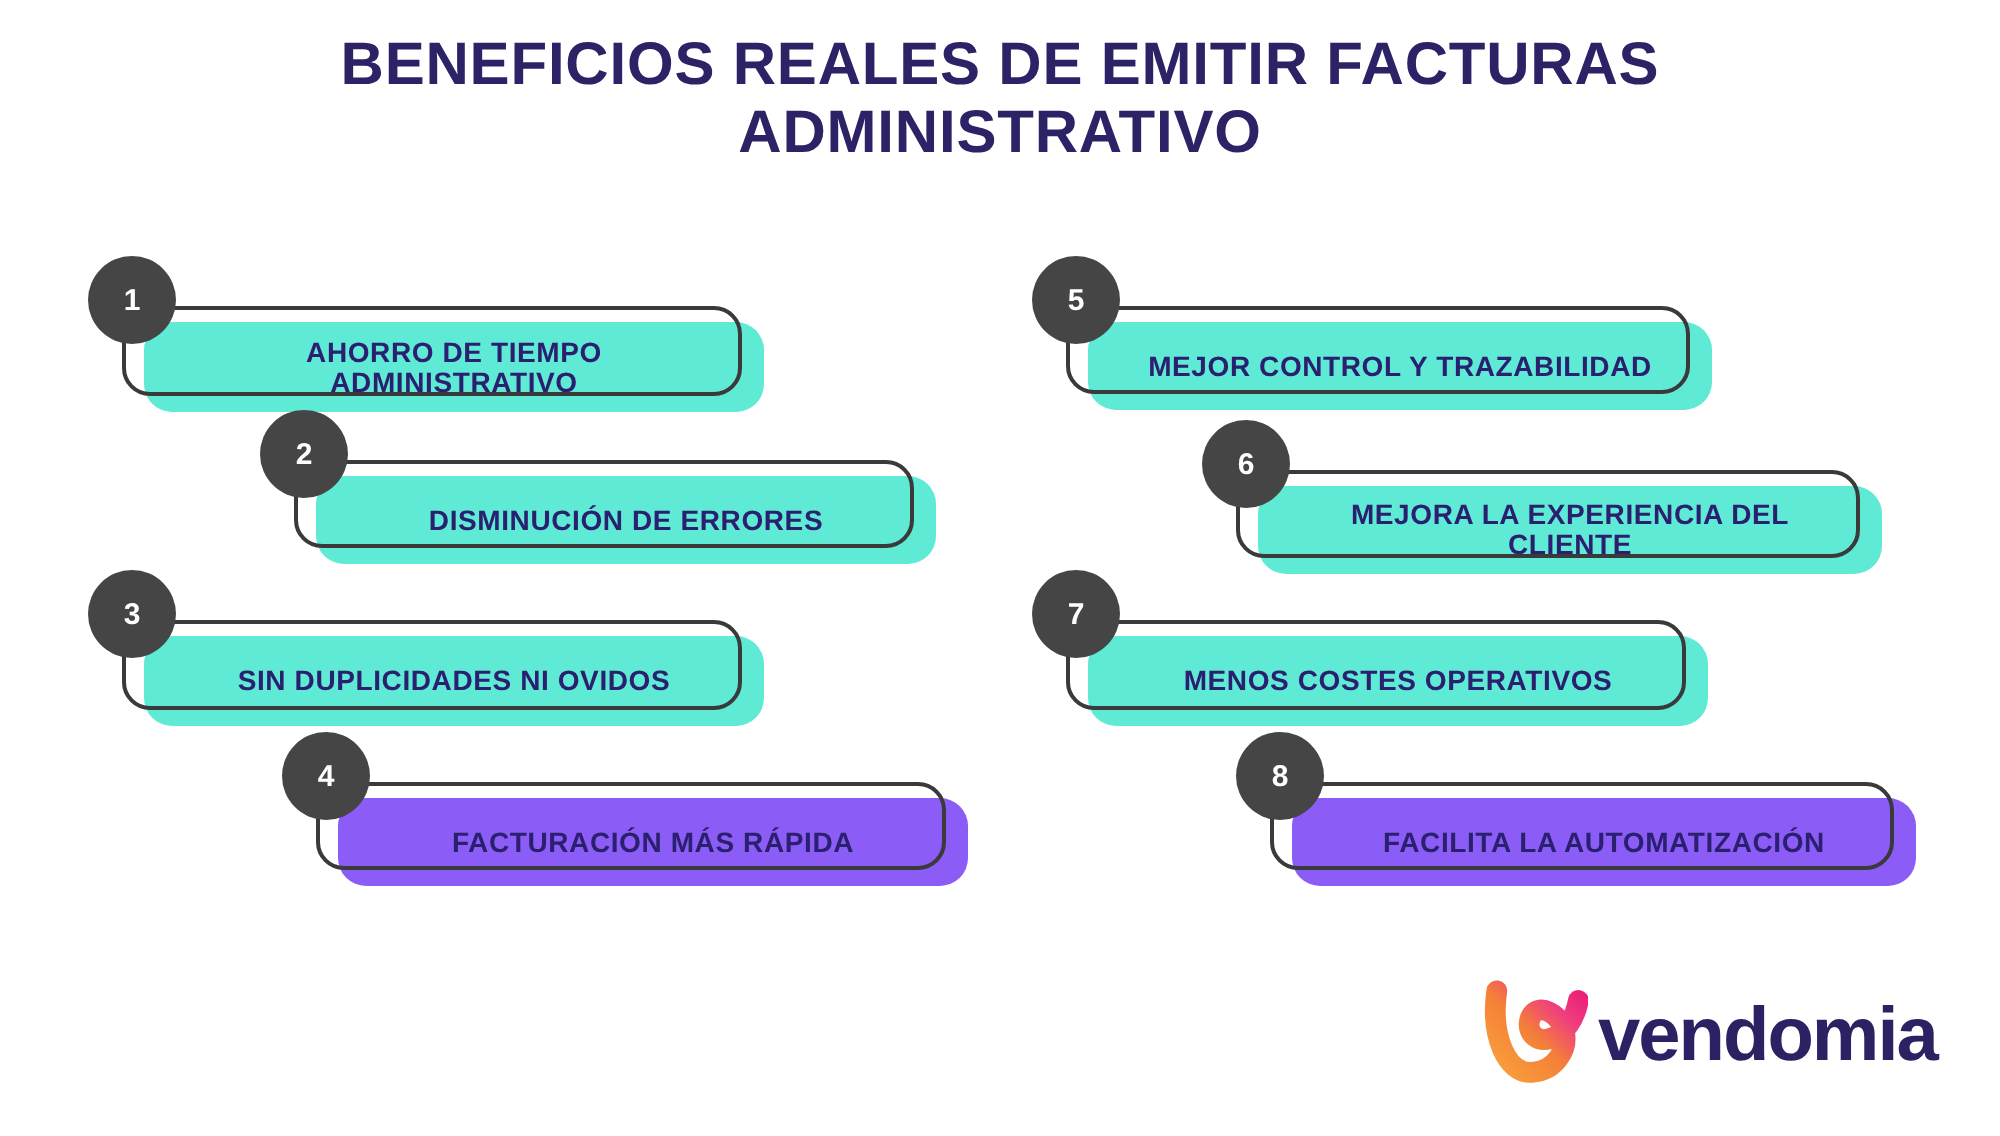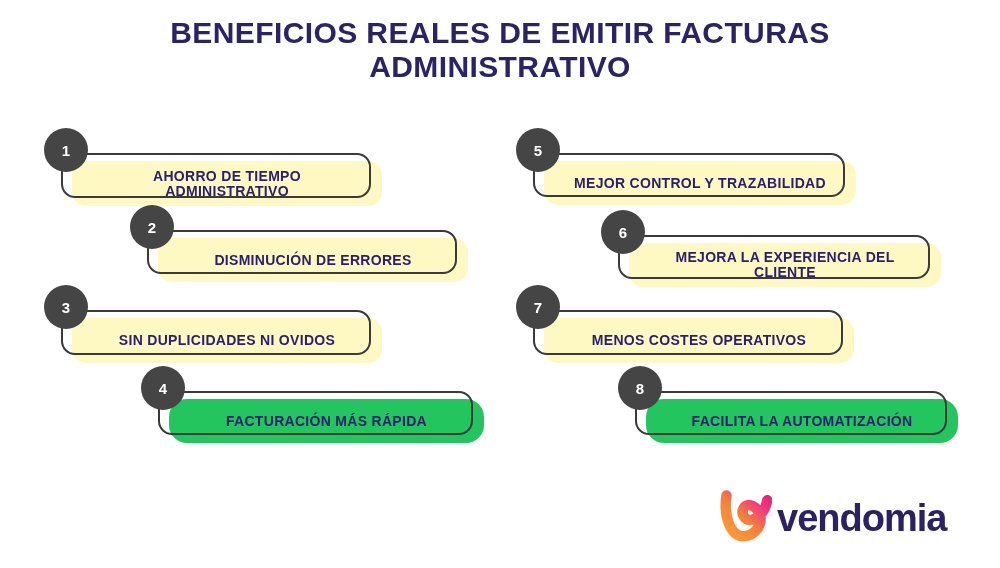--- a/index.html
+++ b/index.html
@@ -19,21 +19,21 @@
     font-size:30px;line-height:34px;
     letter-spacing:0.4px;
     color:#2B2366;
   }
 
   
   .item{position:absolute;}
   .fill{
     position:absolute;left:11px;top:8px;
     width:100%;height:100%;
-    background:#fef9c3;
+    background:#5eead4;
     border-radius:14px;
     display:flex;align-items:center;justify-content:center;
     z-index:1;
   }
   .outline{
     position:absolute;left:0;top:0;
     width:100%;height:100%;
     border:2.5px solid #3A3A3A;
     border-radius:14px;
     box-sizing:border-box;
@@ -60,27 +60,27 @@
     padding:0 8px;
   }
   .item-1{left:61px;top:153px;width:310px;height:45px;}
   .item-2{left:147px;top:230px;width:310px;height:44px;}
   .item-3{left:61px;top:310px;width:310px;height:45px;}
   .item-4{left:158px;top:391px;width:315px;height:44px;}
   .item-5{left:533px;top:153px;width:312px;height:44px;}
   .item-6{left:618px;top:235px;width:312px;height:44px;}
   .item-7{left:533px;top:310px;width:310px;height:45px;}
   .item-8{left:635px;top:391px;width:312px;height:44px;}
-  .item-4 .fill,.item-8 .fill{background:#22c55e;border-radius:18px;}
+  .item-4 .fill,.item-8 .fill{background:#8b5cf6;}
   .item-1 .label{max-width:210px;}
   .item-6 .label{max-width:255px;}
 
   
   .logo{
-    position:absolute;left:716px;top:480px;height:66px;
+    position:absolute;left:738px;top:480px;height:66px;
     display:flex;align-items:center;gap:5px;
   }
   .logo-mark{width:56px;height:64px;flex:0 0 auto;}
   .logo-text{
     font-size:38px;font-weight:bold;
     color:#2B2163;letter-spacing:-1px;
     transform:translateY(5px);
   }
 </style>
 </head>

